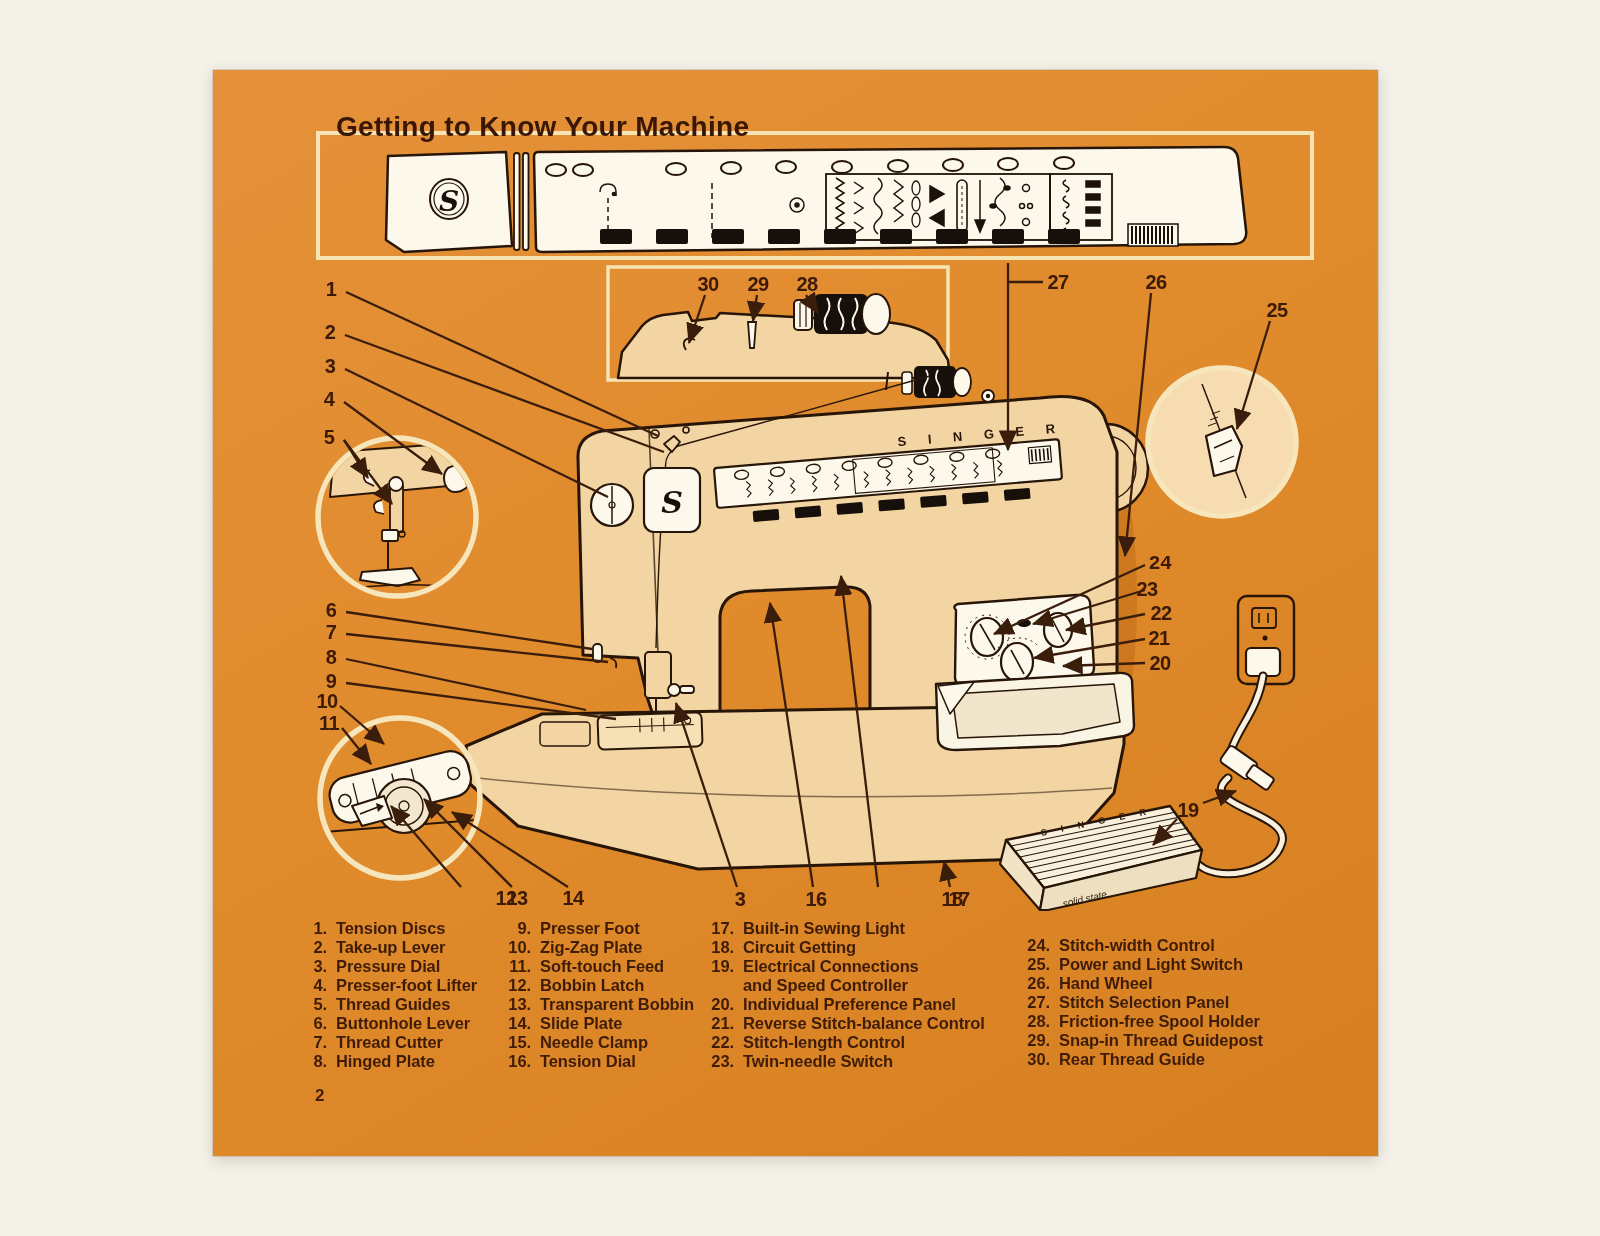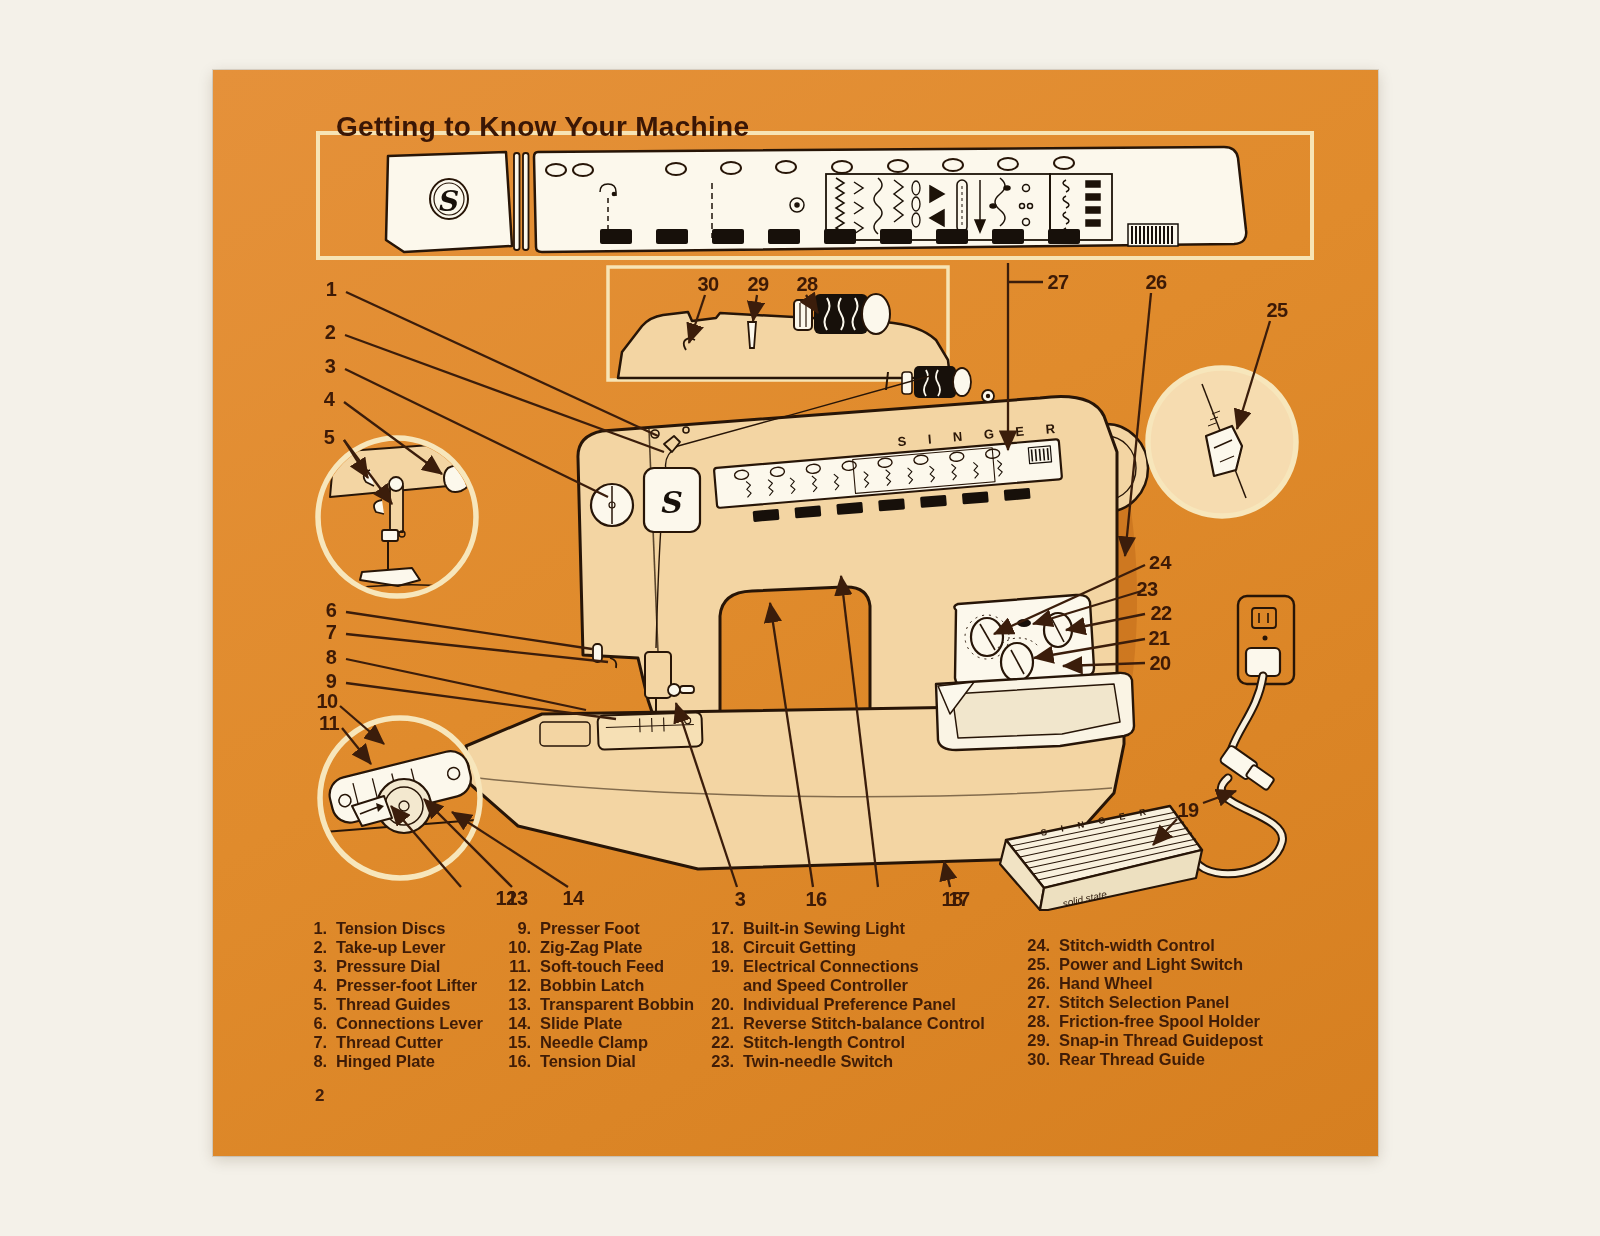--- a/index.html
+++ b/index.html
@@ -428,21 +428,21 @@
     <div class="lrow">
       <span class="lnum">4.</span>
       <span class="llab">Presser-foot Lifter</span>
     </div>
     <div class="lrow">
       <span class="lnum">5.</span>
       <span class="llab">Thread Guides</span>
     </div>
     <div class="lrow">
       <span class="lnum">6.</span>
-      <span class="llab">Connections Lever</span>
+      <span class="llab">Buttonhole Lever</span>
     </div>
     <div class="lrow">
       <span class="lnum">7.</span>
       <span class="llab">Thread Cutter</span>
     </div>
     <div class="lrow">
       <span class="lnum">8.</span>
       <span class="llab">Hinged Plate</span>
     </div>
   </div>

